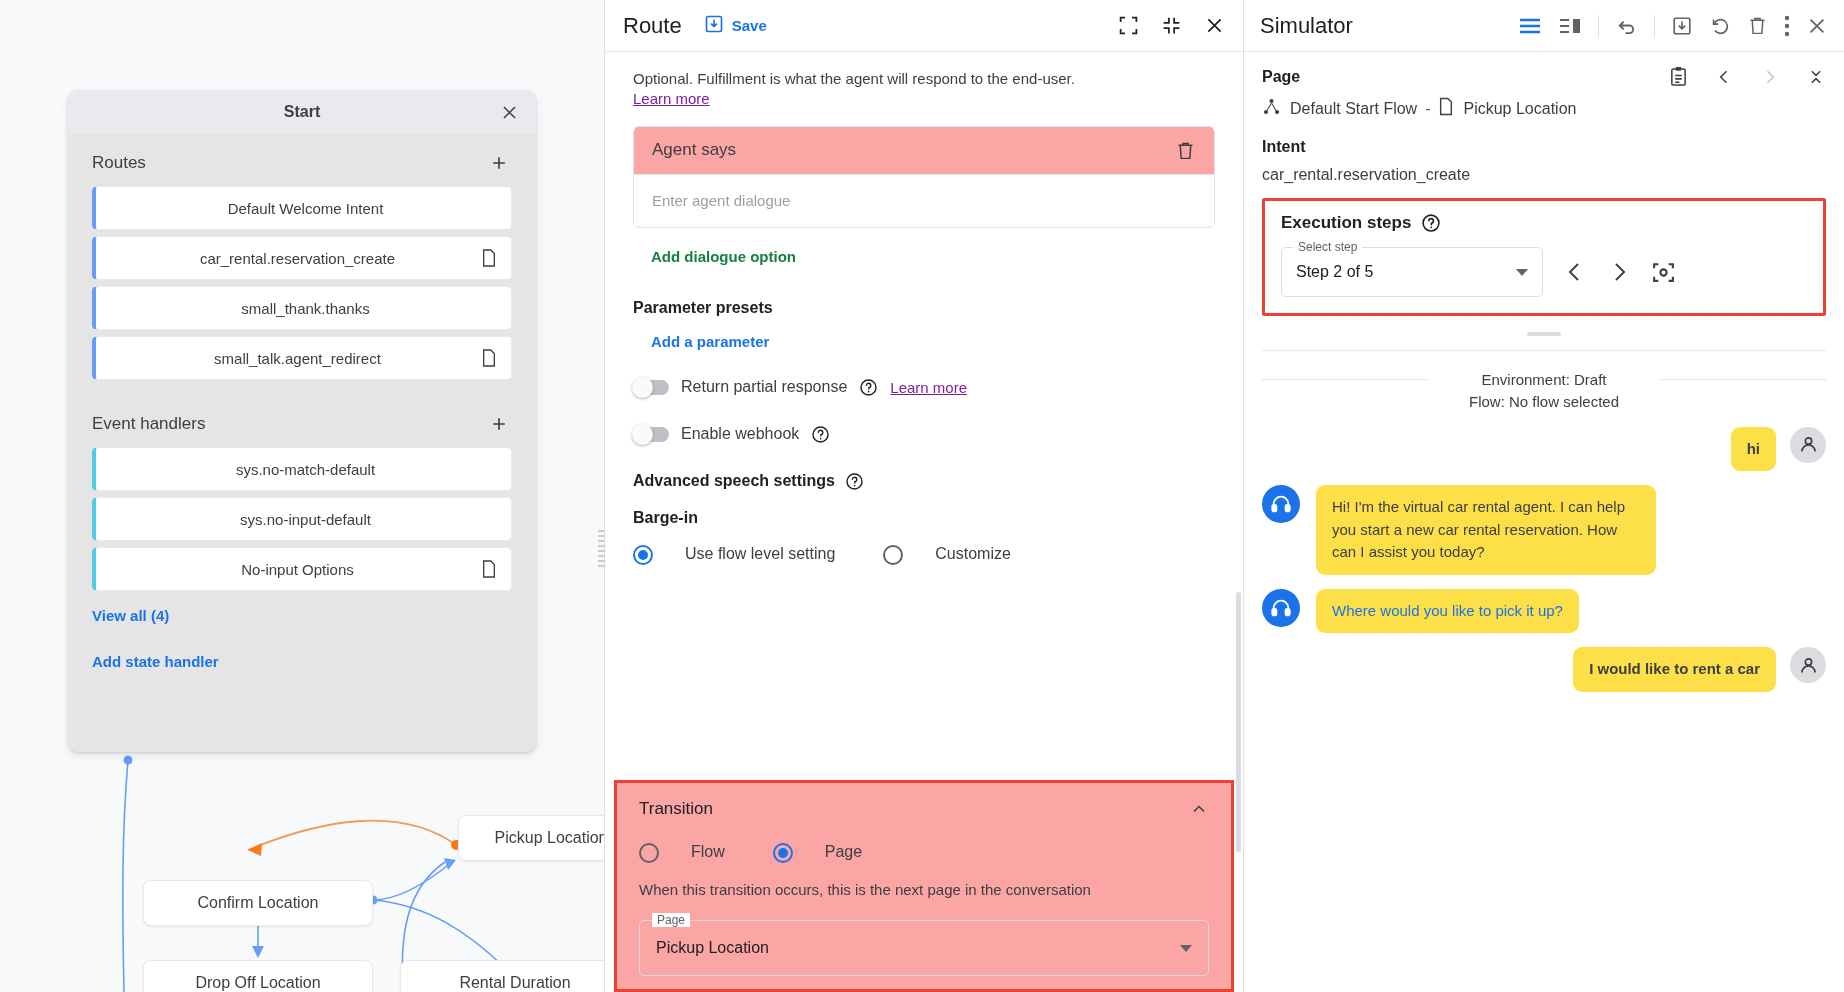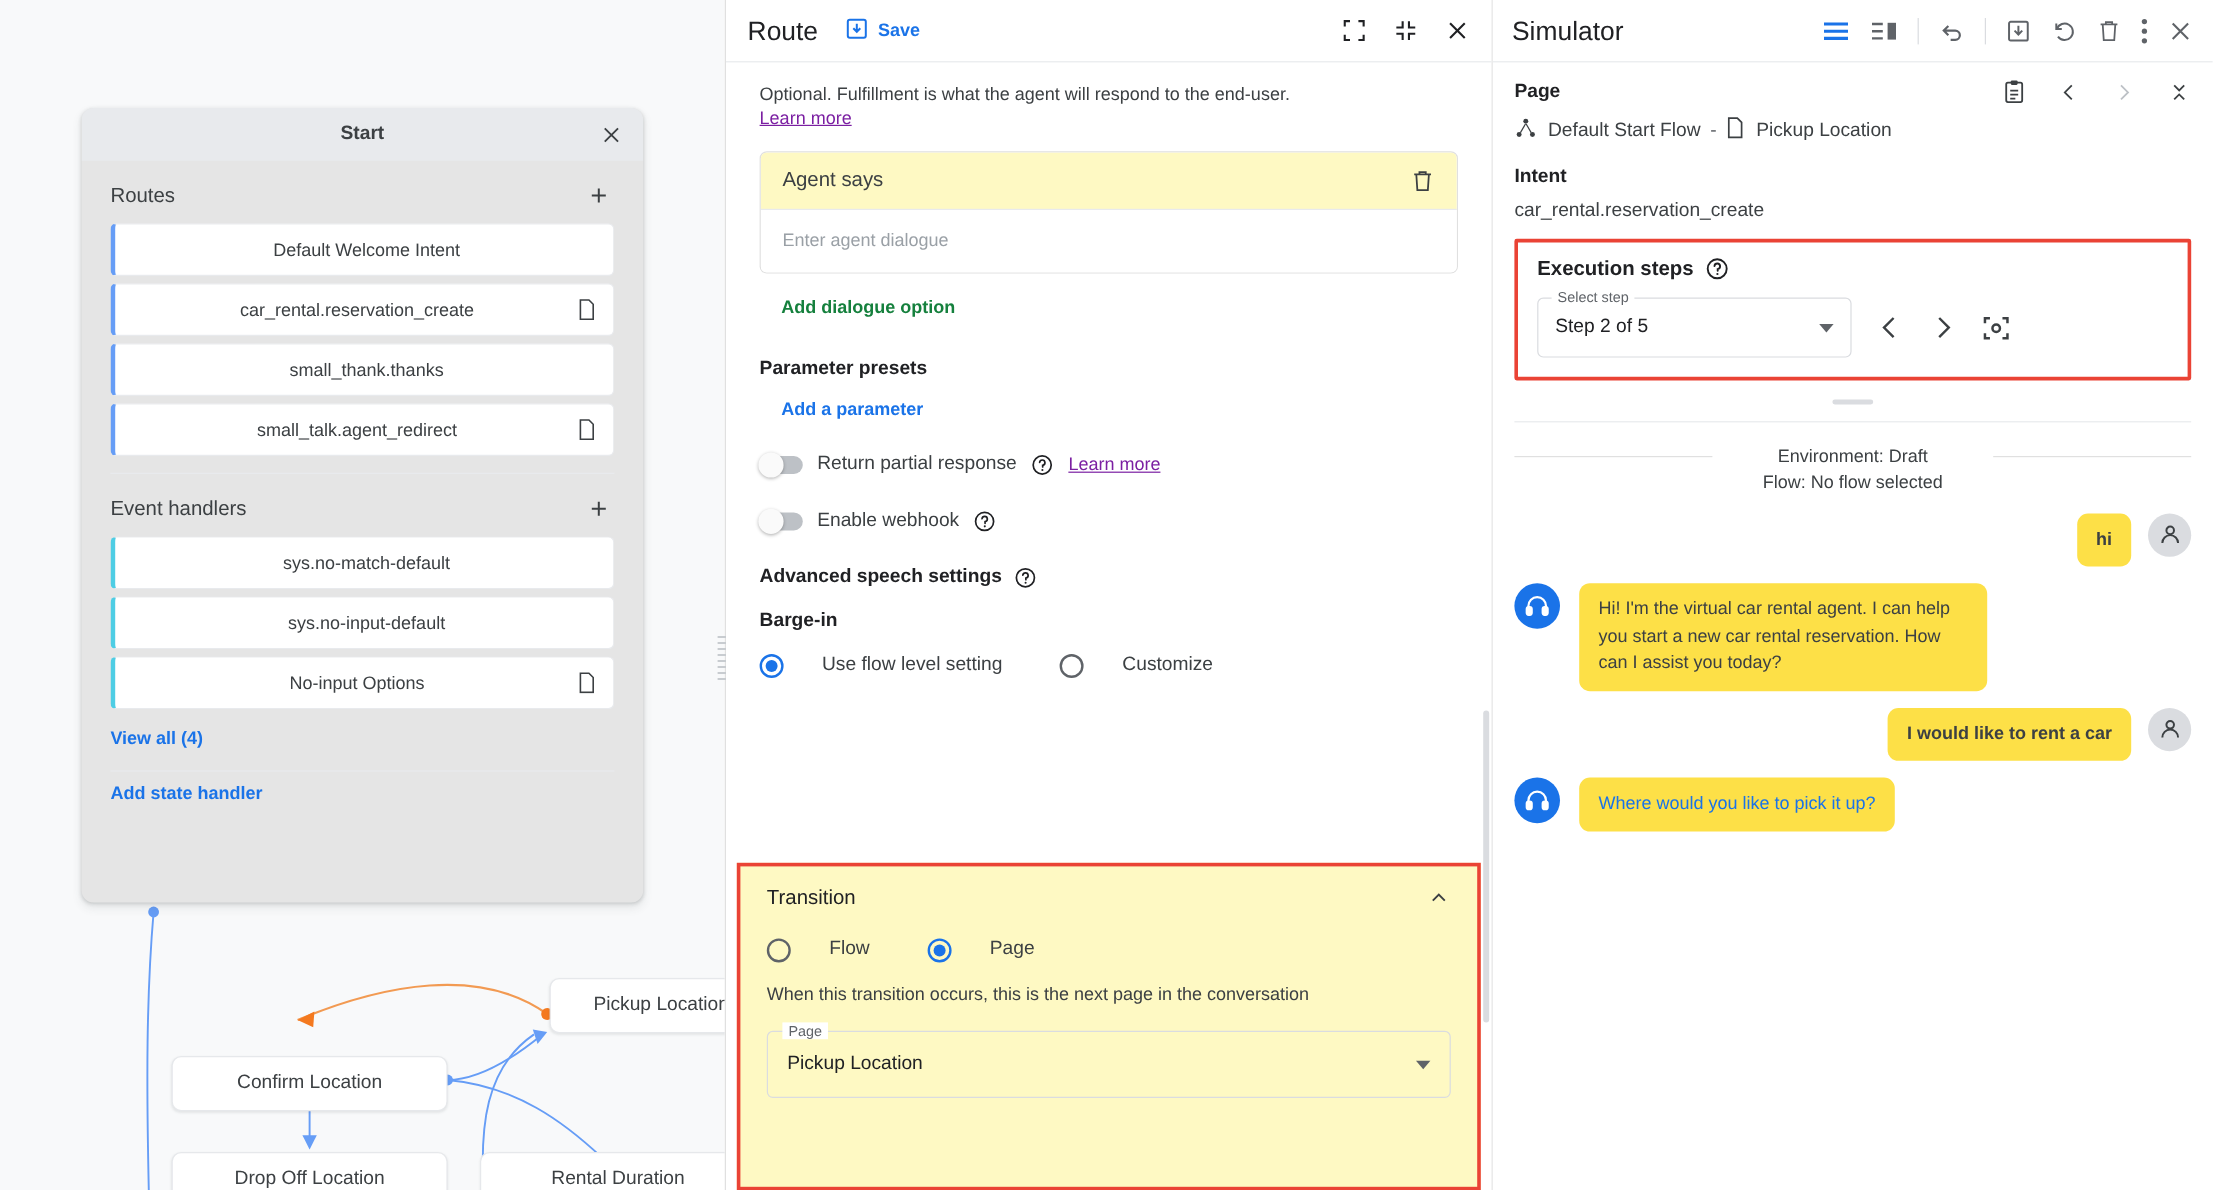--- a/index.html
+++ b/index.html
@@ -106,21 +106,21 @@
   .rp-scroll { padding: 16px 28px 0 28px; }
 
   .hint-text { font-size: 15px; color: #3c4043; line-height: 1.45; }
   .learn-more {
     color: #7b1fa2; text-decoration: underline; font-size: 15px; cursor: pointer;
   }
   .agent-says-card {
     margin-top: 18px; border: 1px solid #e0e0e0; border-radius: 6px; overflow: hidden;
   }
   .agent-says-head {
-    background: #fef9c3; height: 48px; display: flex; align-items: center;
+    background: #fca5a5; height: 48px; display: flex; align-items: center;
     padding: 0 18px; border-bottom: 1px solid #e8eaed;
   }
   .agent-says-title { font-size: 17px; color: #3c4043; flex: 1; }
   .trash-btn { cursor: pointer; color: #3c4043; display: flex; align-items: center; }
   .agent-input {
     height: 52px; display: flex; align-items: center; padding: 0 18px;
     font-size: 15px; color: #9aa0a6; background: #fff; cursor: text;
   }
   .add-dialogue {
     display: block; margin: 20px 0 0 18px;
@@ -152,23 +152,23 @@
   .radio.on { border-color: #1a73e8; }
   .radio.on::after {
     content: ""; position: absolute; left: 3px; top: 3px;
     width: 10px; height: 10px; border-radius: 50%; background: #1a73e8;
   }
   .radio-label { font-size: 16px; color: #3c4043; margin-right: 16px; }
 
   .transition-box {
     position: absolute; left: 9px; right: 9px; bottom: 0;
     border: 3px solid #ea4335; border-top-width: 3px;
-    background: #fef9c3;
+    background: #fca5a5;
     padding: 16px 22px 26px 22px;
-    height: 273px;
+    height: 212px;
   }
   .transition-head {
     display: flex; align-items: center; justify-content: space-between;
   }
   .transition-title { font-size: 17px; color: #202124; }
   .chev-up { cursor: pointer; color: #3c4043; display: flex; }
   .trans-desc { font-size: 15px; color: #3c4043; margin-top: 18px; }
   .field {
     position: relative; margin-top: 22px; height: 56px;
     border: 1px solid #dadce0; border-radius: 5px;
@@ -690,35 +690,35 @@
         <span class="avatar-agent">
           <svg width="22" height="22" viewBox="0 0 24 24" fill="none" stroke="currentColor" stroke-width="2">
             <path d="M4 14 V12 a8 8 0 0 1 16 0 V14"></path>
             <rect x="2.5" y="13" width="4.5" height="7" rx="1.8" fill="currentColor"></rect>
             <rect x="17" y="13" width="4.5" height="7" rx="1.8" fill="currentColor"></rect>
           </svg>
         </span>
         <span class="bubble" style="max-width:340px">Hi! I'm the virtual car rental agent. I can help you start a new car rental reservation. How can I assist you today?</span>
       </div>
 
+      <div class="msg">
+        <span class="avatar-agent">
+          <svg width="22" height="22" viewBox="0 0 24 24" fill="none" stroke="currentColor" stroke-width="2">
+            <path d="M4 14 V12 a8 8 0 0 1 16 0 V14"></path>
+            <rect x="2.5" y="13" width="4.5" height="7" rx="1.8" fill="currentColor"></rect>
+            <rect x="17" y="13" width="4.5" height="7" rx="1.8" fill="currentColor"></rect>
+          </svg>
+        </span>
+        <span class="bubble link">Where would you like to pick it up?</span>
+      </div>
+
       <div class="msg user">
         <span class="bubble bold">I would like to rent a car</span>
         <span class="avatar-user">
           <svg width="21" height="21" viewBox="0 0 24 24" fill="none" stroke="currentColor" stroke-width="1.9">
             <circle cx="12" cy="8" r="3.6"></circle>
             <path d="M4.5 20 a7.5 7.5 0 0 1 15 0"></path>
           </svg>
         </span>
       </div>
-
-      <div class="msg">
-        <span class="avatar-agent">
-          <svg width="22" height="22" viewBox="0 0 24 24" fill="none" stroke="currentColor" stroke-width="2">
-            <path d="M4 14 V12 a8 8 0 0 1 16 0 V14"></path>
-            <rect x="2.5" y="13" width="4.5" height="7" rx="1.8" fill="currentColor"></rect>
-            <rect x="17" y="13" width="4.5" height="7" rx="1.8" fill="currentColor"></rect>
-          </svg>
-        </span>
-        <span class="bubble link">Where would you like to pick it up?</span>
-      </div>
     </div>
   </div>
 </div>
 
 </body></html>

